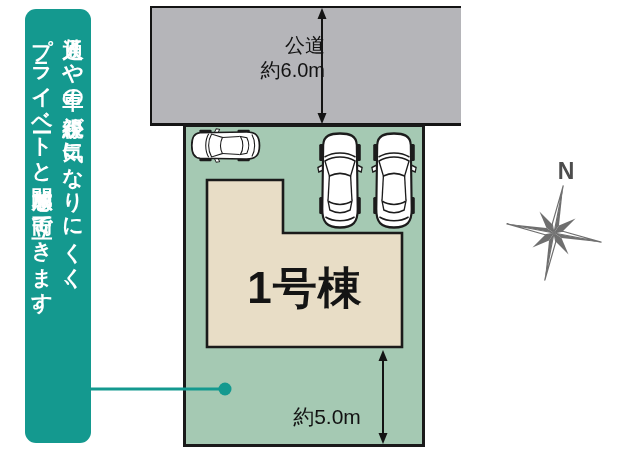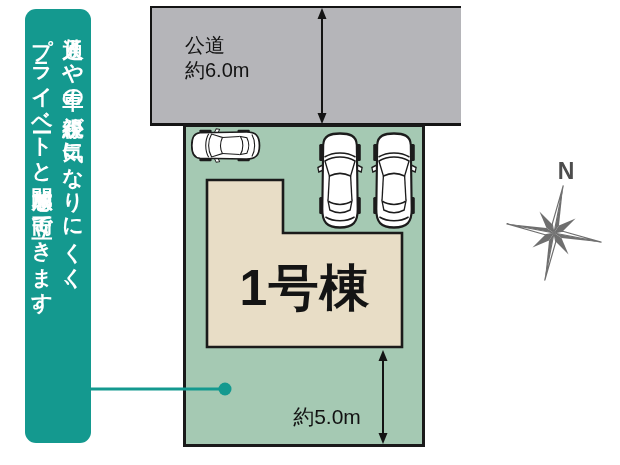--- a/index.html
+++ b/index.html
@@ -19,34 +19,34 @@
     letter-spacing:1px;line-height:31px;
   }
   .banner-text span{display:block;}
   
   .road{
     position:absolute;left:150px;top:6px;width:311px;height:120px;
     background:#b5b5b9;box-sizing:border-box;
     border-top:2px solid #141414;border-left:2px solid #141414;border-bottom:3px solid #141414;
   }
   .road-label{
-    position:absolute;left:185px;top:33px;width:140px;text-align:left;
+    position:absolute;left:185px;top:33px;width:140px;text-align:right;
     color:#121212;font-size:20px;line-height:25px;font-weight:500;
   }
   
   .plot{
     position:absolute;left:183px;top:124px;width:242px;height:323px;
     background:#a5c9b3;box-sizing:border-box;border:3px solid #1a1a1a;
   }
   
   .overlay{position:absolute;left:0;top:0;width:620px;height:465px;}
   
   .building-label{
     position:absolute;left:209px;top:266px;width:192px;text-align:center;
-    color:#141414;font-size:50px;line-height:44px;font-weight:bold;letter-spacing:1px;
+    color:#141414;font-size:44px;line-height:44px;font-weight:bold;letter-spacing:1px;
   }
   .setback-label{
     position:absolute;left:272px;top:405px;width:110px;text-align:center;
     color:#121212;font-size:21px;line-height:24px;font-weight:500;
   }
   .north-label{
     position:absolute;left:546px;top:158px;width:40px;text-align:center;
     color:#4d4d4d;font-size:23px;line-height:26px;font-weight:bold;
   }
 </style>

